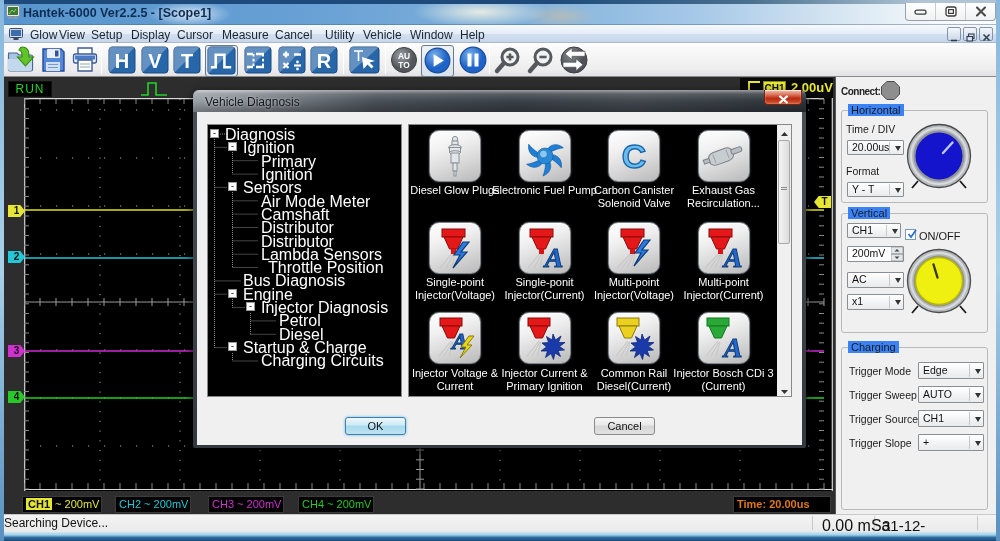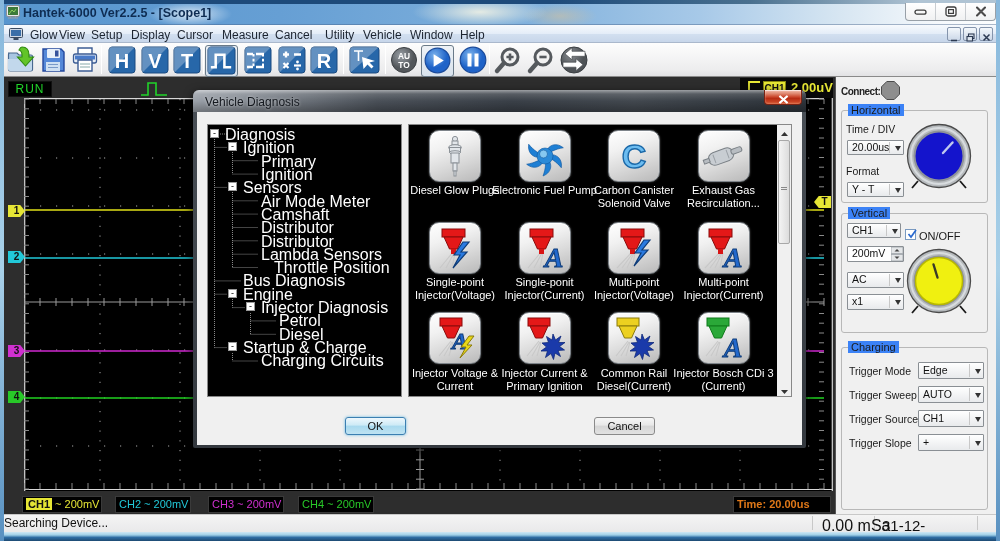--- a/index.html
+++ b/index.html
@@ -383,21 +383,21 @@
       <div class="trow" style="left:35px;top:16px">Ignition</div>
 <div class="trow" style="left:53px;top:30px">Primary</div>
 <div class="trow" style="left:53px;top:43px">Ignition</div>
 <div class="tbox" style="left:20px;top:57px">-</div>
       <div class="trow" style="left:35px;top:56px">Sensors</div>
 <div class="trow" style="left:53px;top:70px">Air Mode Meter</div>
 <div class="trow" style="left:53px;top:83px">Camshaft</div>
 <div class="trow" style="left:53px;top:96px">Distributor</div>
 <div class="trow" style="left:53px;top:110px">Distributor</div>
 <div class="trow" style="left:53px;top:123px">Lambda Sensors</div>
-<div class="trow" style="left:66px;top:136px">Throttle Position</div>
+<div class="trow" style="left:60px;top:136px">Throttle Position</div>
 <div class="trow" style="left:35px;top:149px">Bus Diagnosis</div>
 <div class="tbox" style="left:20px;top:164px">-</div>
       <div class="trow" style="left:35px;top:163px">Engine</div>
 <div class="tbox" style="left:38px;top:177px">-</div>
       <div class="trow" style="left:53px;top:176px">Injector Diagnosis</div>
 <div class="trow" style="left:71px;top:189px">Petrol</div>
 <div class="trow" style="left:71px;top:203px">Diesel</div>
 <div class="tbox" style="left:20px;top:217px">-</div>
       <div class="trow" style="left:35px;top:216px">Startup &amp; Charge</div>
 <div class="trow" style="left:53px;top:229px">Charging Circuits</div>

